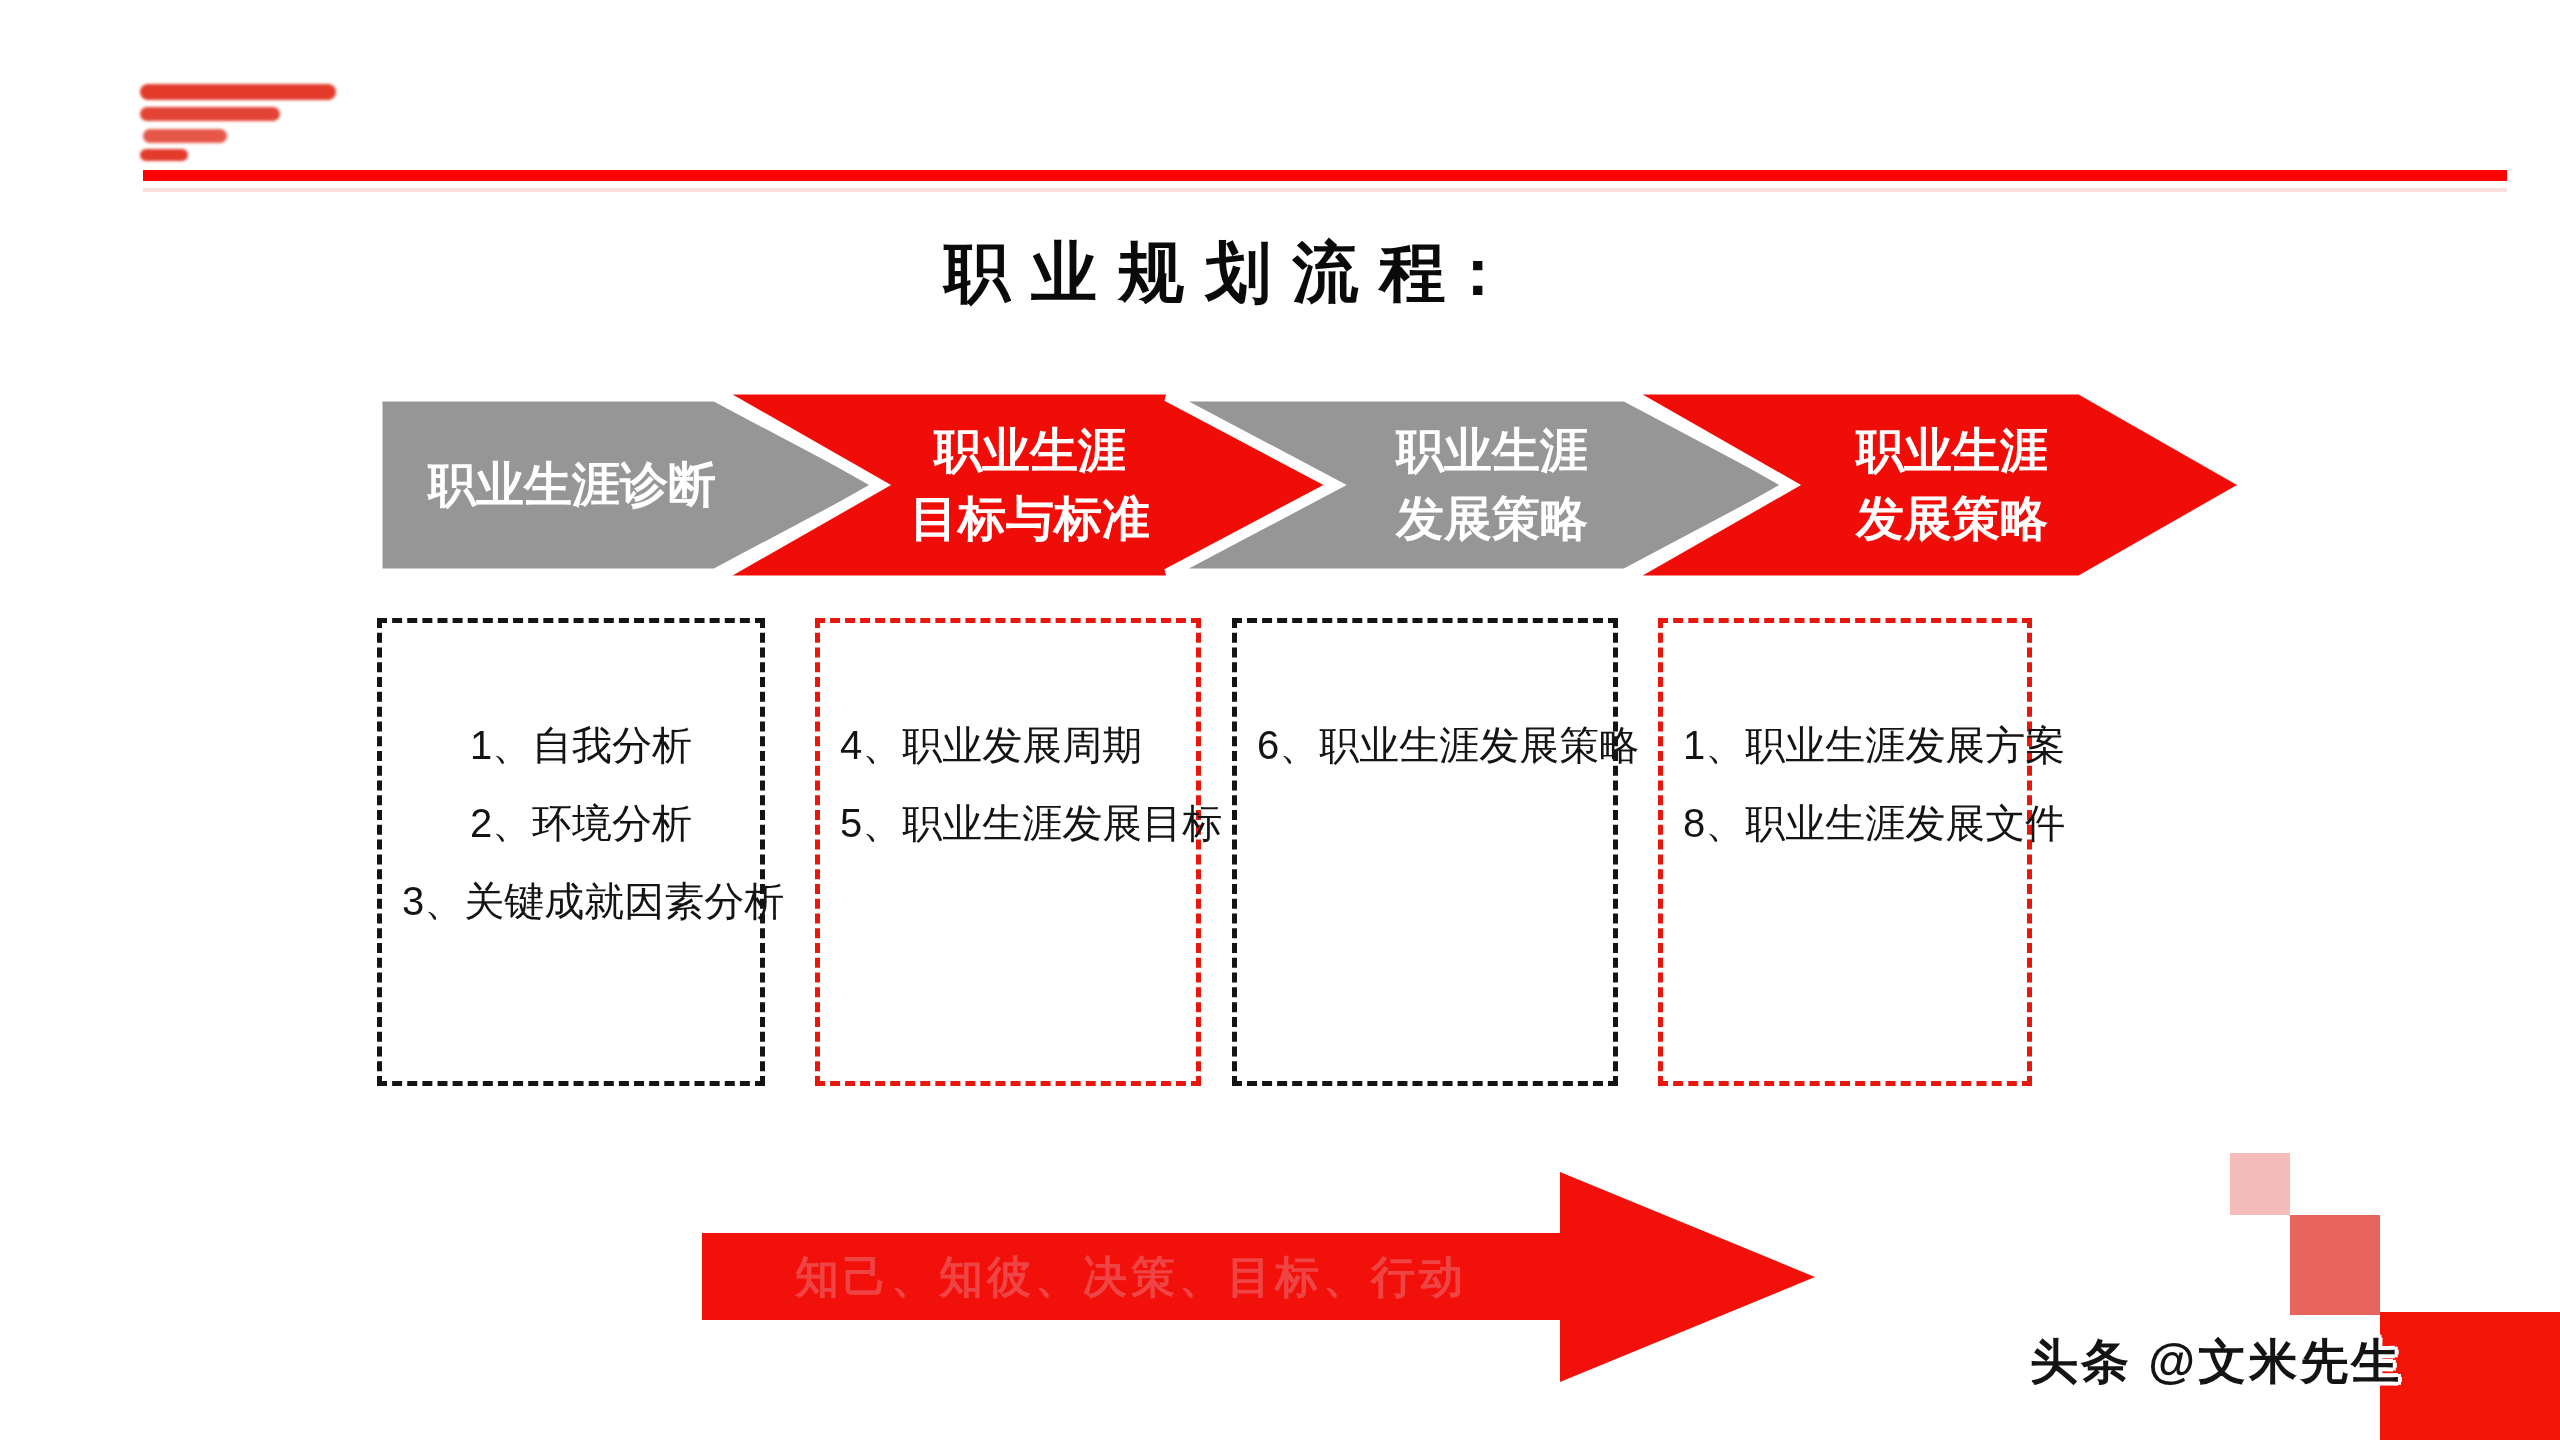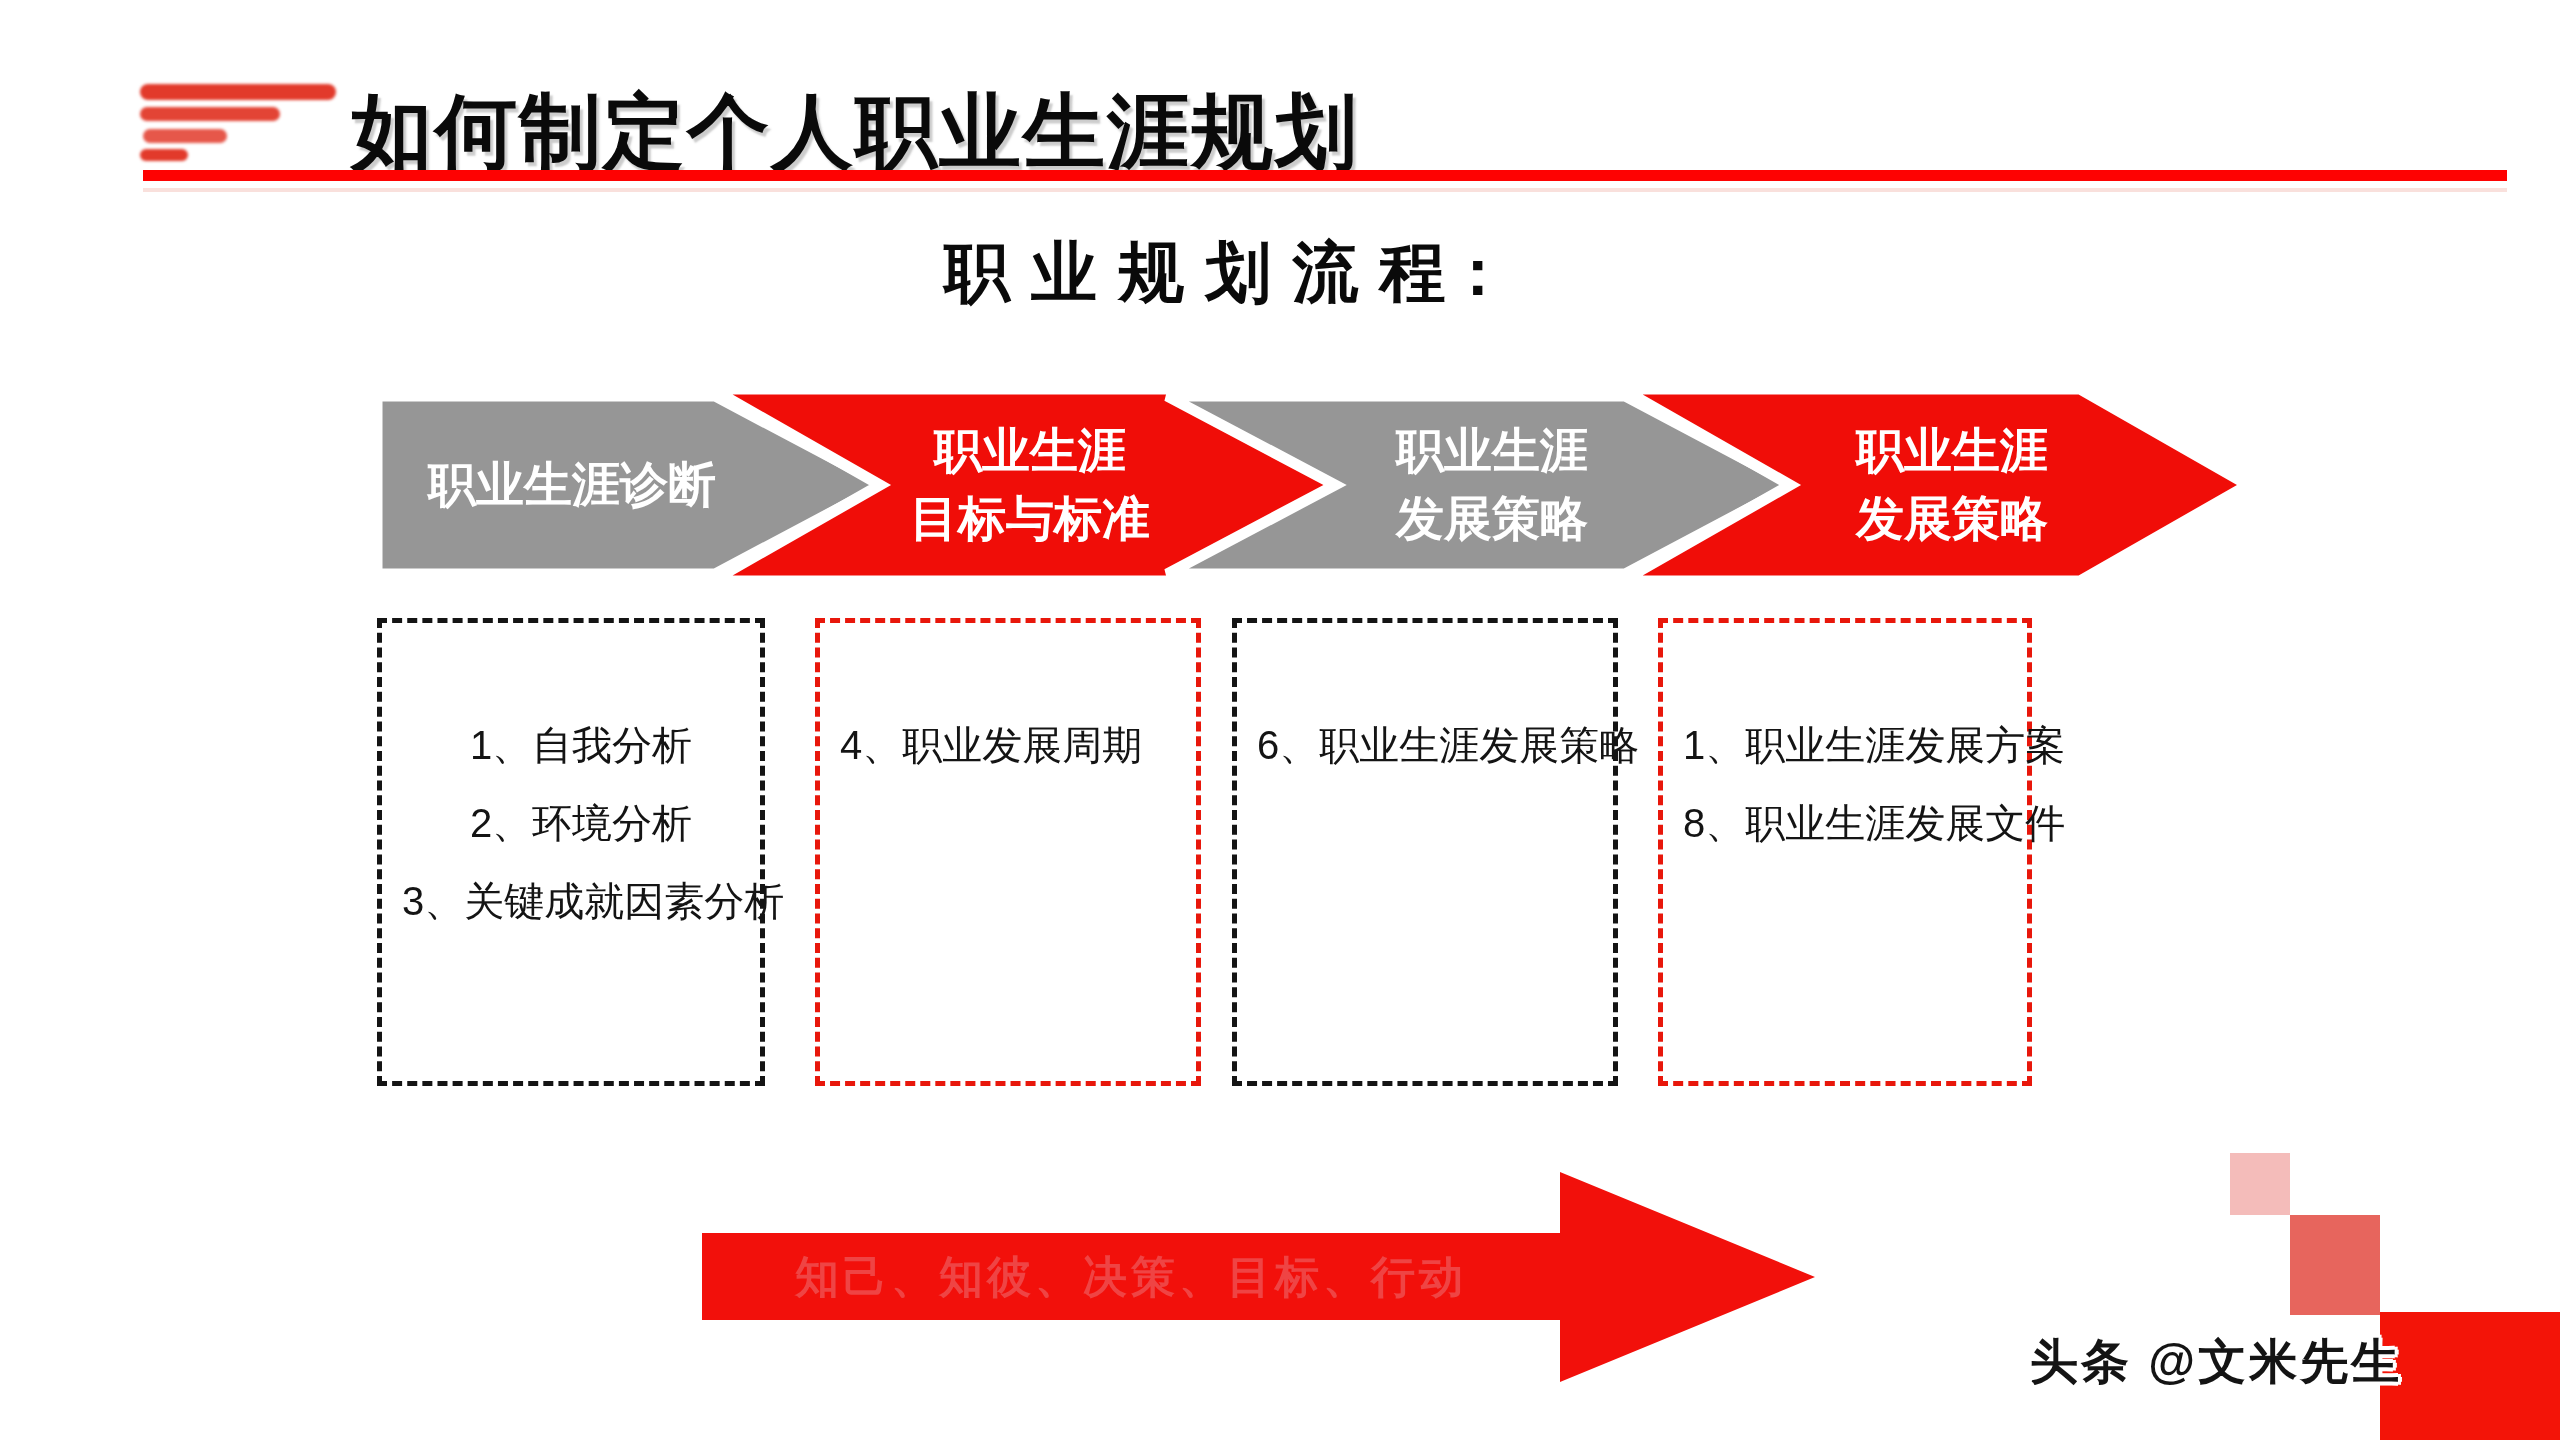--- a/index.html
+++ b/index.html
@@ -64,21 +64,20 @@
 
 <div class="slide">
 
   <div class="logo">
     <div class="bar bar1"></div>
     <div class="bar bar2"></div>
     <div class="bar bar3"></div>
     <div class="bar bar4"></div>
   </div>
 
-  <div class="title">如何制定个人职业生涯规划</div>
   <div class="rule"></div>
   <div class="rule2"></div>
 
   <div class="subtitle">职业规划流程:</div>
 
   <svg class="flow-svg" viewBox="0 0 2560 1440">
     <polygon points="377,396 715,396 883,485 715,574 377,574" fill="#969696" stroke="#ffffff" stroke-width="11"></polygon>
     <polygon points="712,389 1170,389 1338,485 1170,581 712,581 880,485" fill="#f00d08" stroke="#ffffff" stroke-width="11"></polygon>
     <polygon points="1167,396 1625,396 1793,485 1625,574 1167,574 1335,485" fill="#969696" stroke="#ffffff" stroke-width="11"></polygon>
     <polygon points="1622,389 2080,389 2248,485 2080,581 1622,581 1790,485" fill="#f00d08" stroke="#ffffff" stroke-width="11"></polygon>
@@ -102,20 +101,21 @@
     <div>发展策略</div>
   </div>
 
   <div class="dbox dbox1 black">
     <div class="item">1、自我分析</div>
     <div class="item">2、环境分析</div>
     <div class="item">3、关键成就因素分析</div>
   </div>
   <div class="dbox dbox2 red">
     <div class="item">4、职业发展周期</div>
+    <div class="item">5、职业生涯发展目标</div>
   </div>
   <div class="dbox dbox3 black">
     <div class="item">6、职业生涯发展策略</div>
   </div>
   <div class="dbox dbox4 red">
     <div class="item">1、职业生涯发展方案</div>
     <div class="item">8、职业生涯发展文件</div>
   </div>
 
   <div class="summary-label">知己、知彼、决策、目标、行动</div>

